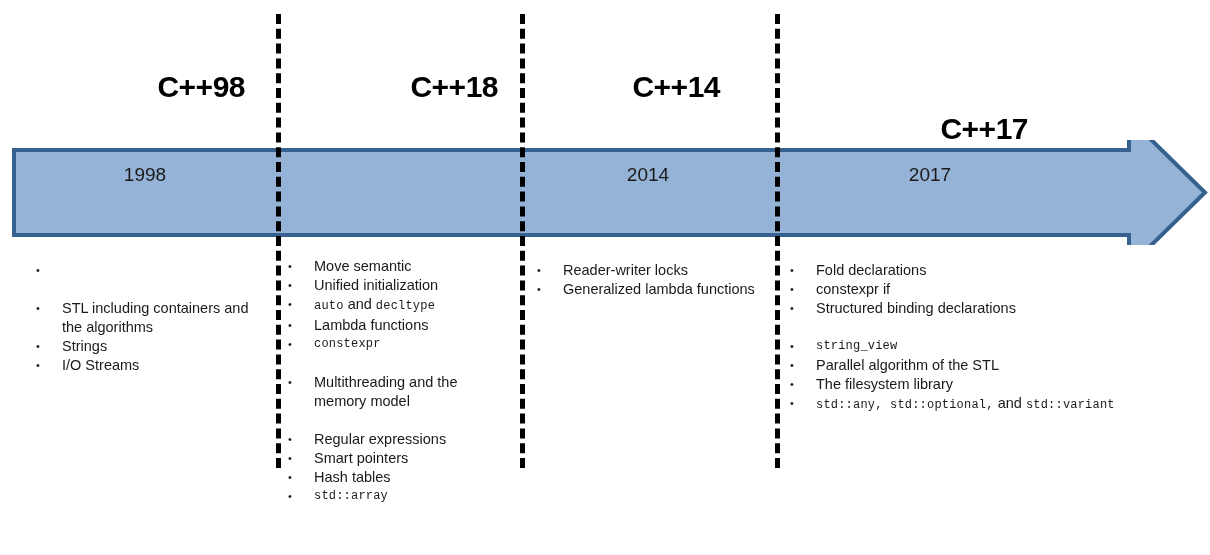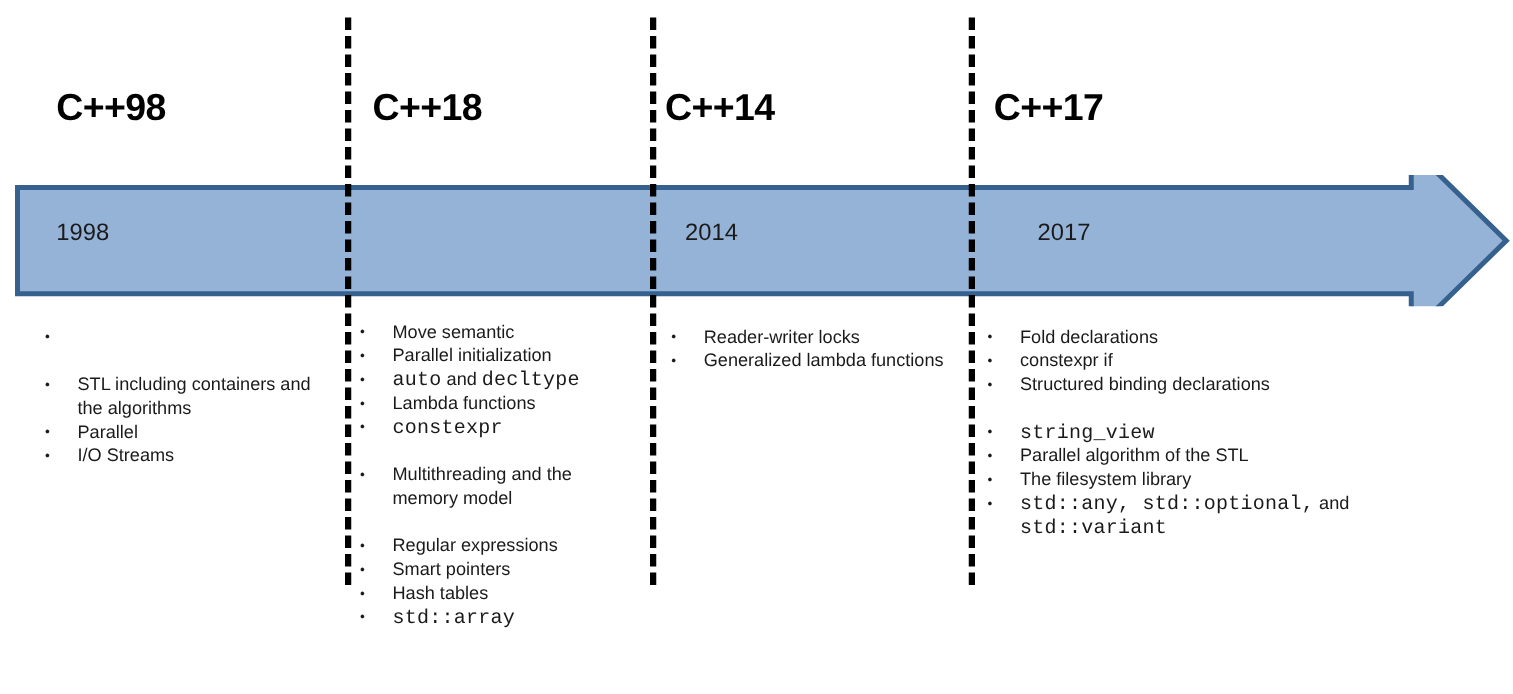--- a/index.html
+++ b/index.html
@@ -31,31 +31,32 @@
     height: 105px;
   }
 
   
   .era-title {
     position: absolute;
     font-size: 30px;
     font-weight: bold;
     letter-spacing: -0.5px;
     color: #000000;
-    text-align: left;
+    text-align: right;
     white-space: nowrap;
     top: 70px;
   }
 
   
   .era-year {
     position: absolute;
-    top: 176px;
+    top: 164px;
     font-size: 19px;
     color: #1a1a1a;
+    text-align: center;
     white-space: nowrap;
   }
 
   
   .divider {
     position: absolute;
     width: 0;
     border-left: 5px dashed #000000;
   }
 
@@ -79,71 +80,71 @@
     line-height: 19px;
     width: 26px;
     text-align: left;
     color: #1a1a1a;
   }
   .bullet-text {
     flex: 1 1 auto;
   }
   .mono {
     font-family: "Liberation Mono", "DejaVu Sans Mono", monospace;
-    font-size: 16px;
+    font-size: 12px;
     letter-spacing: 0.2px;
   }
 </style>
 </head>
 <body>
 
 <div id="stage">
 
   <svg id="arrow-svg" viewBox="0 0 1210 105" preserveAspectRatio="none">
     <polygon id="arrow-shape" points="14,10 1129,10 1129,-22 1205,52.5 1129,127 1129,95 14,95" fill="#95b3d7" stroke="#36618e" stroke-width="4" stroke-linejoin="miter"></polygon>
   </svg>
 
   <div class="era-title" style="left:45px; width:200px;">C++98</div>
   <div class="era-title" style="left:298px; width:200px;">C++18</div>
-  <div class="era-title" style="left:532px; width:200px;">C++14</div>
-  <div class="era-title" style="left:795px; width:200px;">C++17</div>
+  <div class="era-title" style="left:520px; width:200px;">C++14</div>
+  <div class="era-title" style="left:828px; width:200px;margin-top:42px;">C++17</div>
 
   <div class="era-year" style="left:45px; width:200px;">1998</div>
   <div class="era-year" style="left:548px; width:200px;">2014</div>
   <div class="era-year" style="left:830px; width:200px;">2017</div>
 
   <div class="divider" style="left: 276px; top: 14px; height: 454px; border-left-color: rgb(0, 0, 0);"></div>
   <div class="divider" style="left: 520px; top: 14px; height: 454px; border-left-color: rgb(0, 0, 0);"></div>
   <div class="divider" style="left: 775px; top: 14px; height: 454px; border-left-color: rgb(0, 0, 0);"></div>
 
   <div class="column" id="col-cpp98" style="left:36px; top:261px; width:215px;">
       <div class="bullet-row">
         <span class="bullet-mark">•</span>
       </div>
       <div class="bullet-row spacer-before">
         <span class="bullet-mark">•</span>
         <span class="bullet-text">STL including containers and the algorithms</span>
       </div>
       <div class="bullet-row">
         <span class="bullet-mark">•</span>
-        <span class="bullet-text">Parallel</span>
+        <span class="bullet-text">Strings</span>
       </div>
       <div class="bullet-row">
         <span class="bullet-mark">•</span>
         <span class="bullet-text">I/O Streams</span>
       </div>
     </div>
   <div class="column" id="col-cpp11" style="left:288px; top:257px; width:225px;">
       <div class="bullet-row">
         <span class="bullet-mark">•</span>
         <span class="bullet-text">Move semantic</span>
       </div>
       <div class="bullet-row">
         <span class="bullet-mark">•</span>
-        <span class="bullet-text">Parallel initialization</span>
+        <span class="bullet-text">Unified initialization</span>
       </div>
       <div class="bullet-row">
         <span class="bullet-mark">•</span>
         <span class="bullet-text"><span class="mono">auto</span><span> and </span><span class="mono">decltype</span></span>
       </div>
       <div class="bullet-row">
         <span class="bullet-mark">•</span>
         <span class="bullet-text">Lambda functions</span>
       </div>
       <div class="bullet-row">

